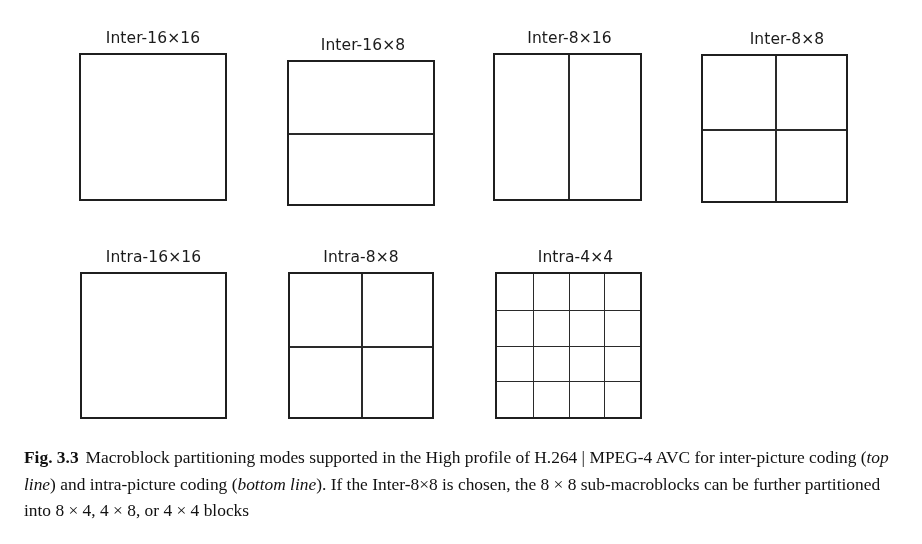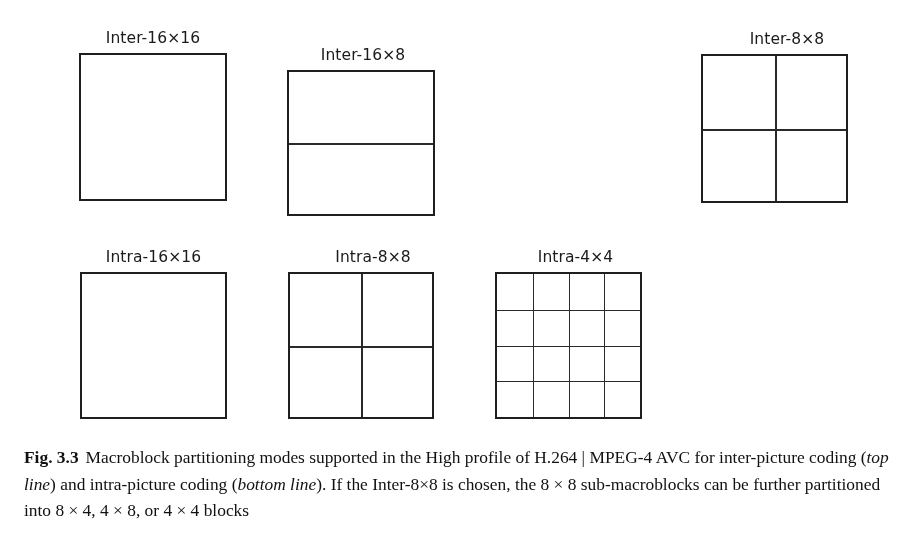--- a/index.html
+++ b/index.html
@@ -88,39 +88,45 @@
   }
 </style>
 </head>
 <body>
 
 <div id="figure-area">
     <div class="mb-cell" style="left: 79px; top: 53px; width: 148px; height: 108px;">
       <div class="mb-label" style="margin-left: 0px;">Inter-16×16</div>
       <div class="mb-box" style="width: 148px; height: 148px;"></div>
     </div>
-    <div class="mb-cell" style="left: 287px; top: 70px; width: 152px; height: 146px;">
+    <div class="mb-cell" style="left: 287px; top: 60px; width: 152px; height: 146px;">
       <div class="mb-label" style="margin-left: 0px;">Inter-16×8</div>
       <div class="mb-box" style="width: 148px; height: 146px;">
         <div class="part-h" style="top: 50%;"></div>
+      </div>
+    </div>
+    <div class="mb-cell" style="left: 493px; top: 53px; width: 149px; height: 148px;">
+      <div class="mb-label" style="margin-left: 2px;">Inter-8×16</div>
+      <div class="mb-box" style="width: 149px; height: 148px;">
+        <div class="part-v" style="left: 50%;"></div>
       </div>
     </div>
     <div class="mb-cell" style="left: 701px; top: 54px; width: 172px; height: 149px;">
       <div class="mb-label" style="margin-left: 0px;">Inter-8×8</div>
       <div class="mb-box" style="width: 147px; height: 149px;">
         <div class="part-h" style="top: 50%;"></div>
         <div class="part-v" style="left: 50%;"></div>
       </div>
     </div>
     <div class="mb-cell" style="left: 80px; top: 272px; width: 147px; height: 147px; text-align: right;">
       <div class="mb-label" style="margin-left: 0px;">Intra-16×16</div>
       <div class="mb-box" style="width: 147px; height: 147px;"></div>
     </div>
     <div class="mb-cell" style="left: 288px; top: 272px; width: 146px; height: 147px;">
-      <div class="mb-label" style="margin-left: 12px;">Intra-8×8</div>
+      <div class="mb-label" style="margin-left: 0px;">Intra-8×8</div>
       <div class="mb-box" style="width: 146px; height: 147px;">
         <div class="part-h" style="top: 50%;"></div>
         <div class="part-v" style="left: 50%;"></div>
       </div>
     </div>
     <div class="mb-cell" style="left: 495px; top: 272px; width: 147px; height: 147px;">
       <div class="mb-label" style="margin-left: 7px; margin-top: 18px;">Intra-4×4</div>
       <div class="mb-box" style="width: 147px; height: 147px;">
         <div class="part-h thin" style="top: 25%;"></div>
         <div class="part-h thin" style="top: 50%;"></div>

